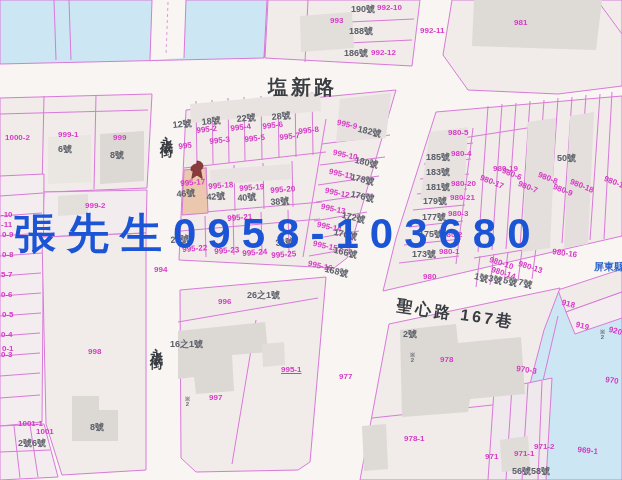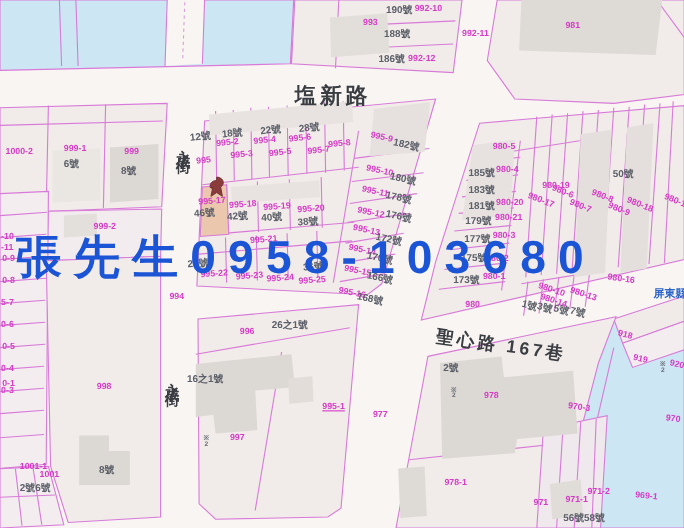--- a/index.html
+++ b/index.html
@@ -240,21 +240,21 @@
       <div class="lbl p" style="left: 208px; top: 182px; transform: rotate(-4deg);">995-18</div>
       <div class="lbl p" style="left: 239px; top: 184px; transform: rotate(-4deg);">995-19</div>
       <div class="lbl p" style="left: 270px; top: 186px; transform: rotate(-4deg);">995-20</div>
       <div class="lbl p" style="left: 227px; top: 214px; transform: rotate(-4deg);">995-21</div>
       <div class="lbl p" style="left: 182px; top: 245px; transform: rotate(-4deg);">995-22</div>
       <div class="lbl p" style="left: 214px; top: 247px; transform: rotate(-4deg);">995-23</div>
       <div class="lbl p" style="left: 242px; top: 249px; transform: rotate(-4deg);">995-24</div>
       <div class="lbl p" style="left: 271px; top: 251px; transform: rotate(-4deg);">995-25</div>
       <div class="lbl p" style="left: 218px; top: 297px;">996</div>
       <div class="lbl p" style="left: 209px; top: 393px;">997</div>
-      <div class="lbl p" style="left: 293px; top: 365px; text-decoration: underline;">995-1</div>
+      <div class="lbl p" style="left: 281px; top: 365px; text-decoration: underline;">995-1</div>
       <div class="lbl p" style="left: 339px; top: 372px;">977</div>
       <div class="lbl p" style="left: 440px; top: 355px;">978</div>
       <div class="lbl p" style="left: 404px; top: 434px;">978-1</div>
       <div class="lbl p" style="left: 448px; top: 128px;">980-5</div>
       <div class="lbl p" style="left: 451px; top: 149px;">980-4</div>
       <div class="lbl p" style="left: 451px; top: 164px; padding-left: 42px;">980-19</div>
       <div class="lbl p" style="left: 451px; top: 179px;">980-20</div>
       <div class="lbl p" style="left: 450px; top: 193px;">980-21</div>
       <div class="lbl p" style="left: 448px; top: 209px;">980-3</div>
       <div class="lbl p" style="left: 442px; top: 230px;">980-2</div>

